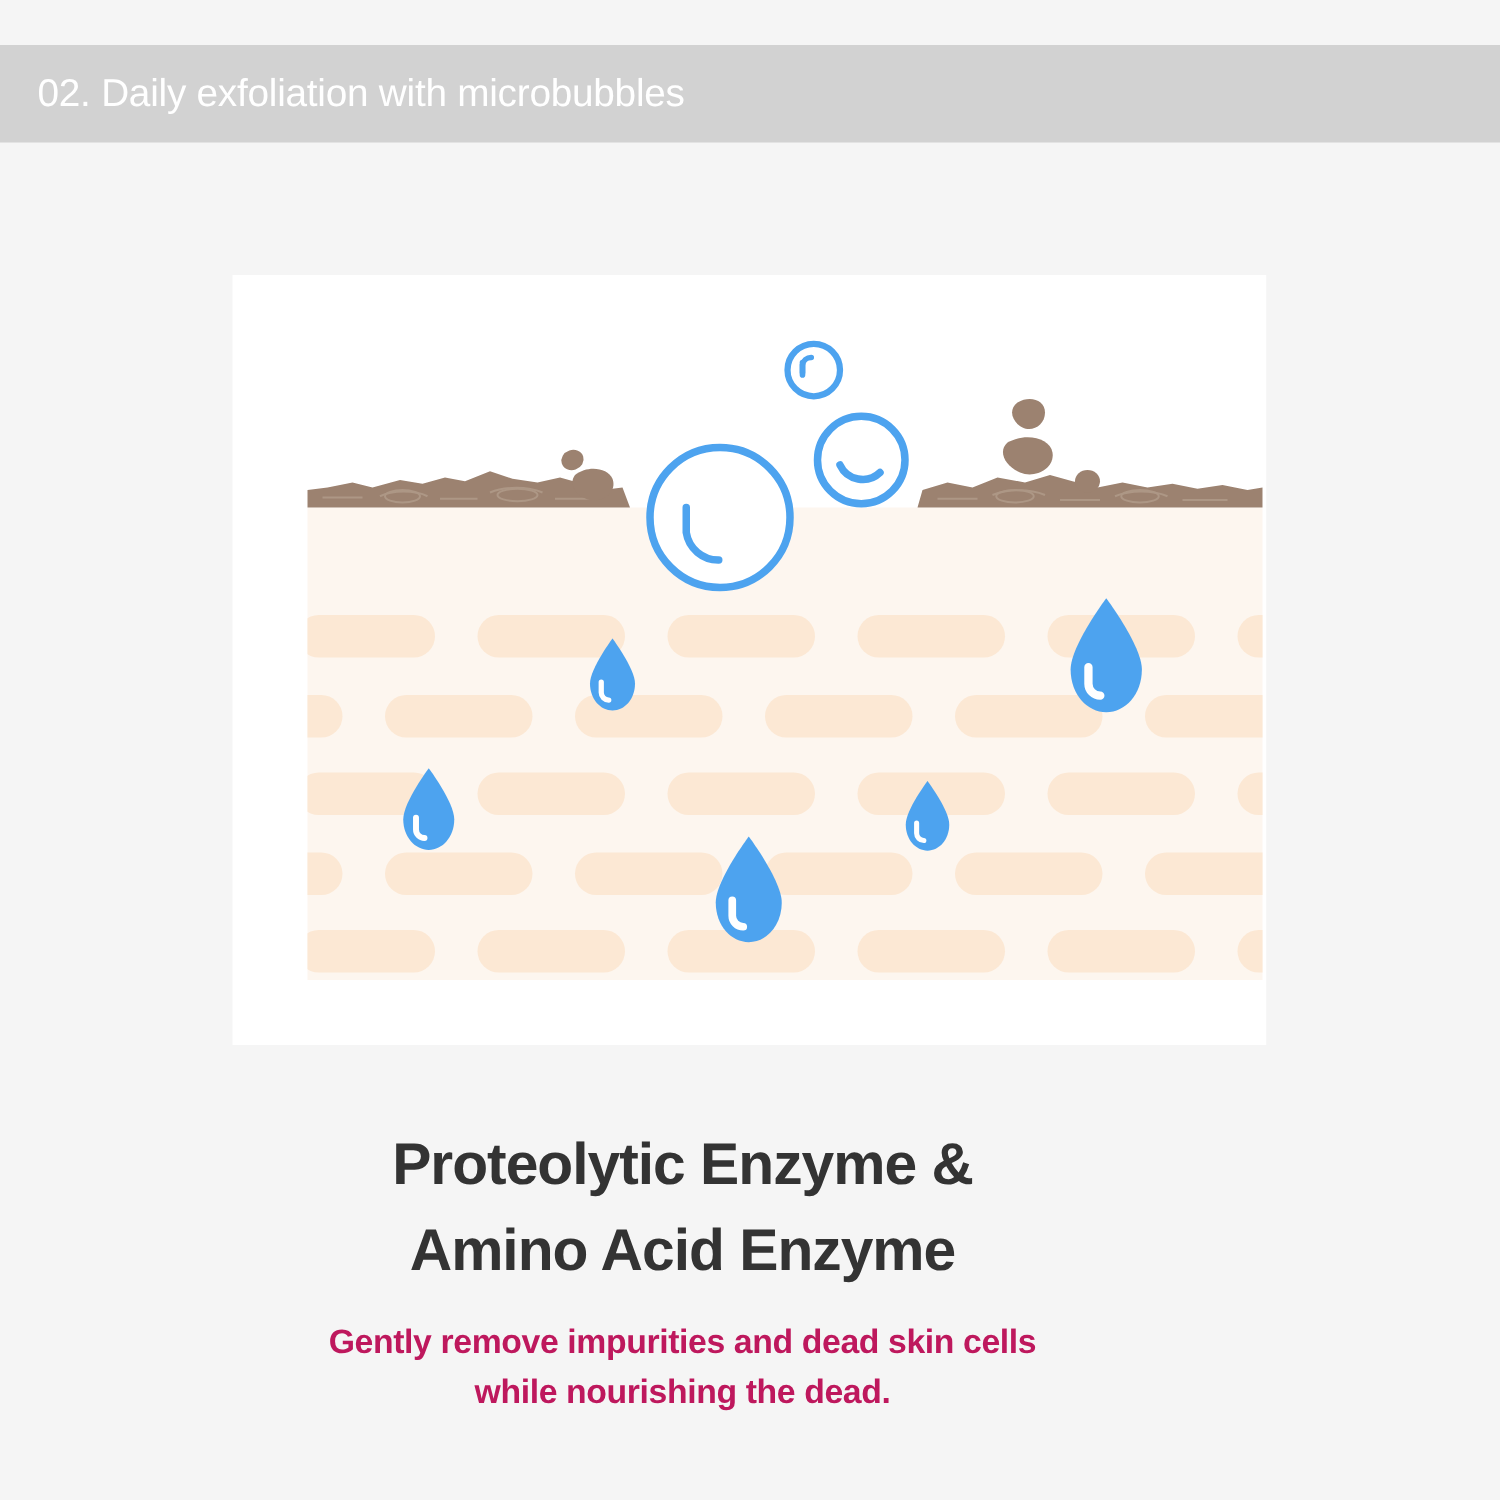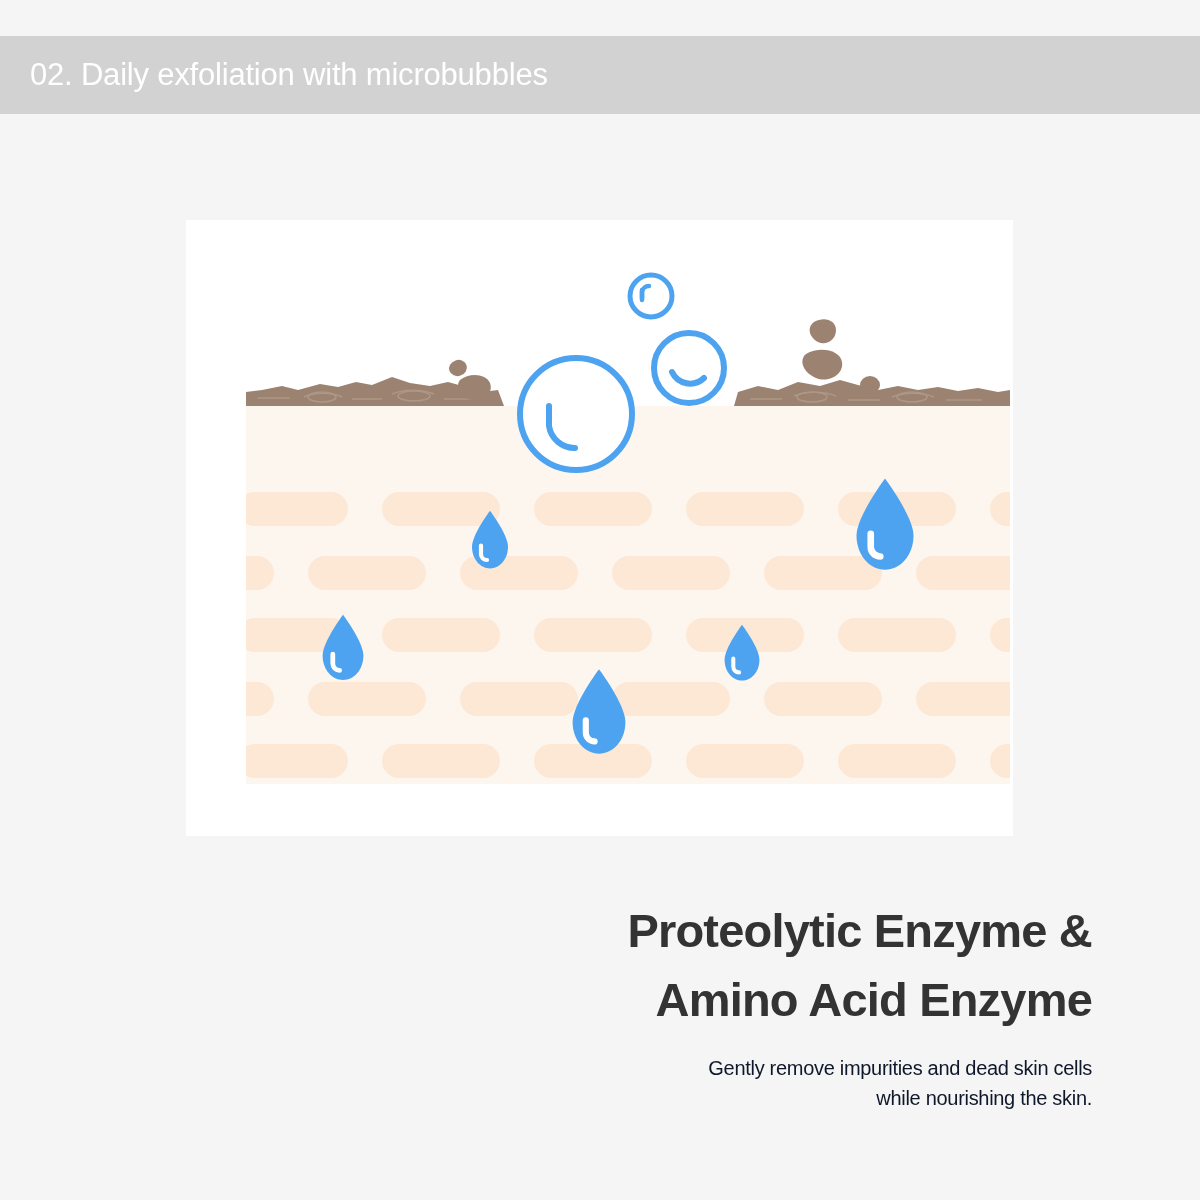--- a/index.html
+++ b/index.html
@@ -44,34 +44,34 @@
     position:absolute; left:0; top:0;
     width:827px; height:616px;
     display:block;
   }
 
   
   #text-block {
     position:absolute;
     left:0; top:860px;
     width:1092px;
-    text-align:right;
+    text-align:center;
   }
   #headline {
     font-size:47px;
     font-weight:700;
     color:#333333;
     line-height:1.47;
     letter-spacing:-0.8px;
   }
   #subcopy {
     margin-top:20px;
-    font-size:20px;
-    font-weight:400;
-    color:#0f172a;
+    font-size:27px;
+    font-weight:700;
+    color:#be185d;
     line-height:1.48;
     letter-spacing:-0.3px;
   }
   .tline { display:block; }
 </style>
 </head>
 <body>
 
 <div id="page">
 
@@ -230,17 +230,17 @@
     </svg>
   </div>
 
   <div id="text-block">
     <h1 id="headline">
       <span class="tline">Proteolytic Enzyme &amp;</span>
       <span class="tline">Amino Acid Enzyme</span>
     </h1>
     <p id="subcopy">
       <span class="tline">Gently remove impurities and dead skin cells</span>
-      <span class="tline">while nourishing the skin.</span>
+      <span class="tline">while nourishing the dead.</span>
     </p>
   </div>
 
 </div>
 
 </body></html>

